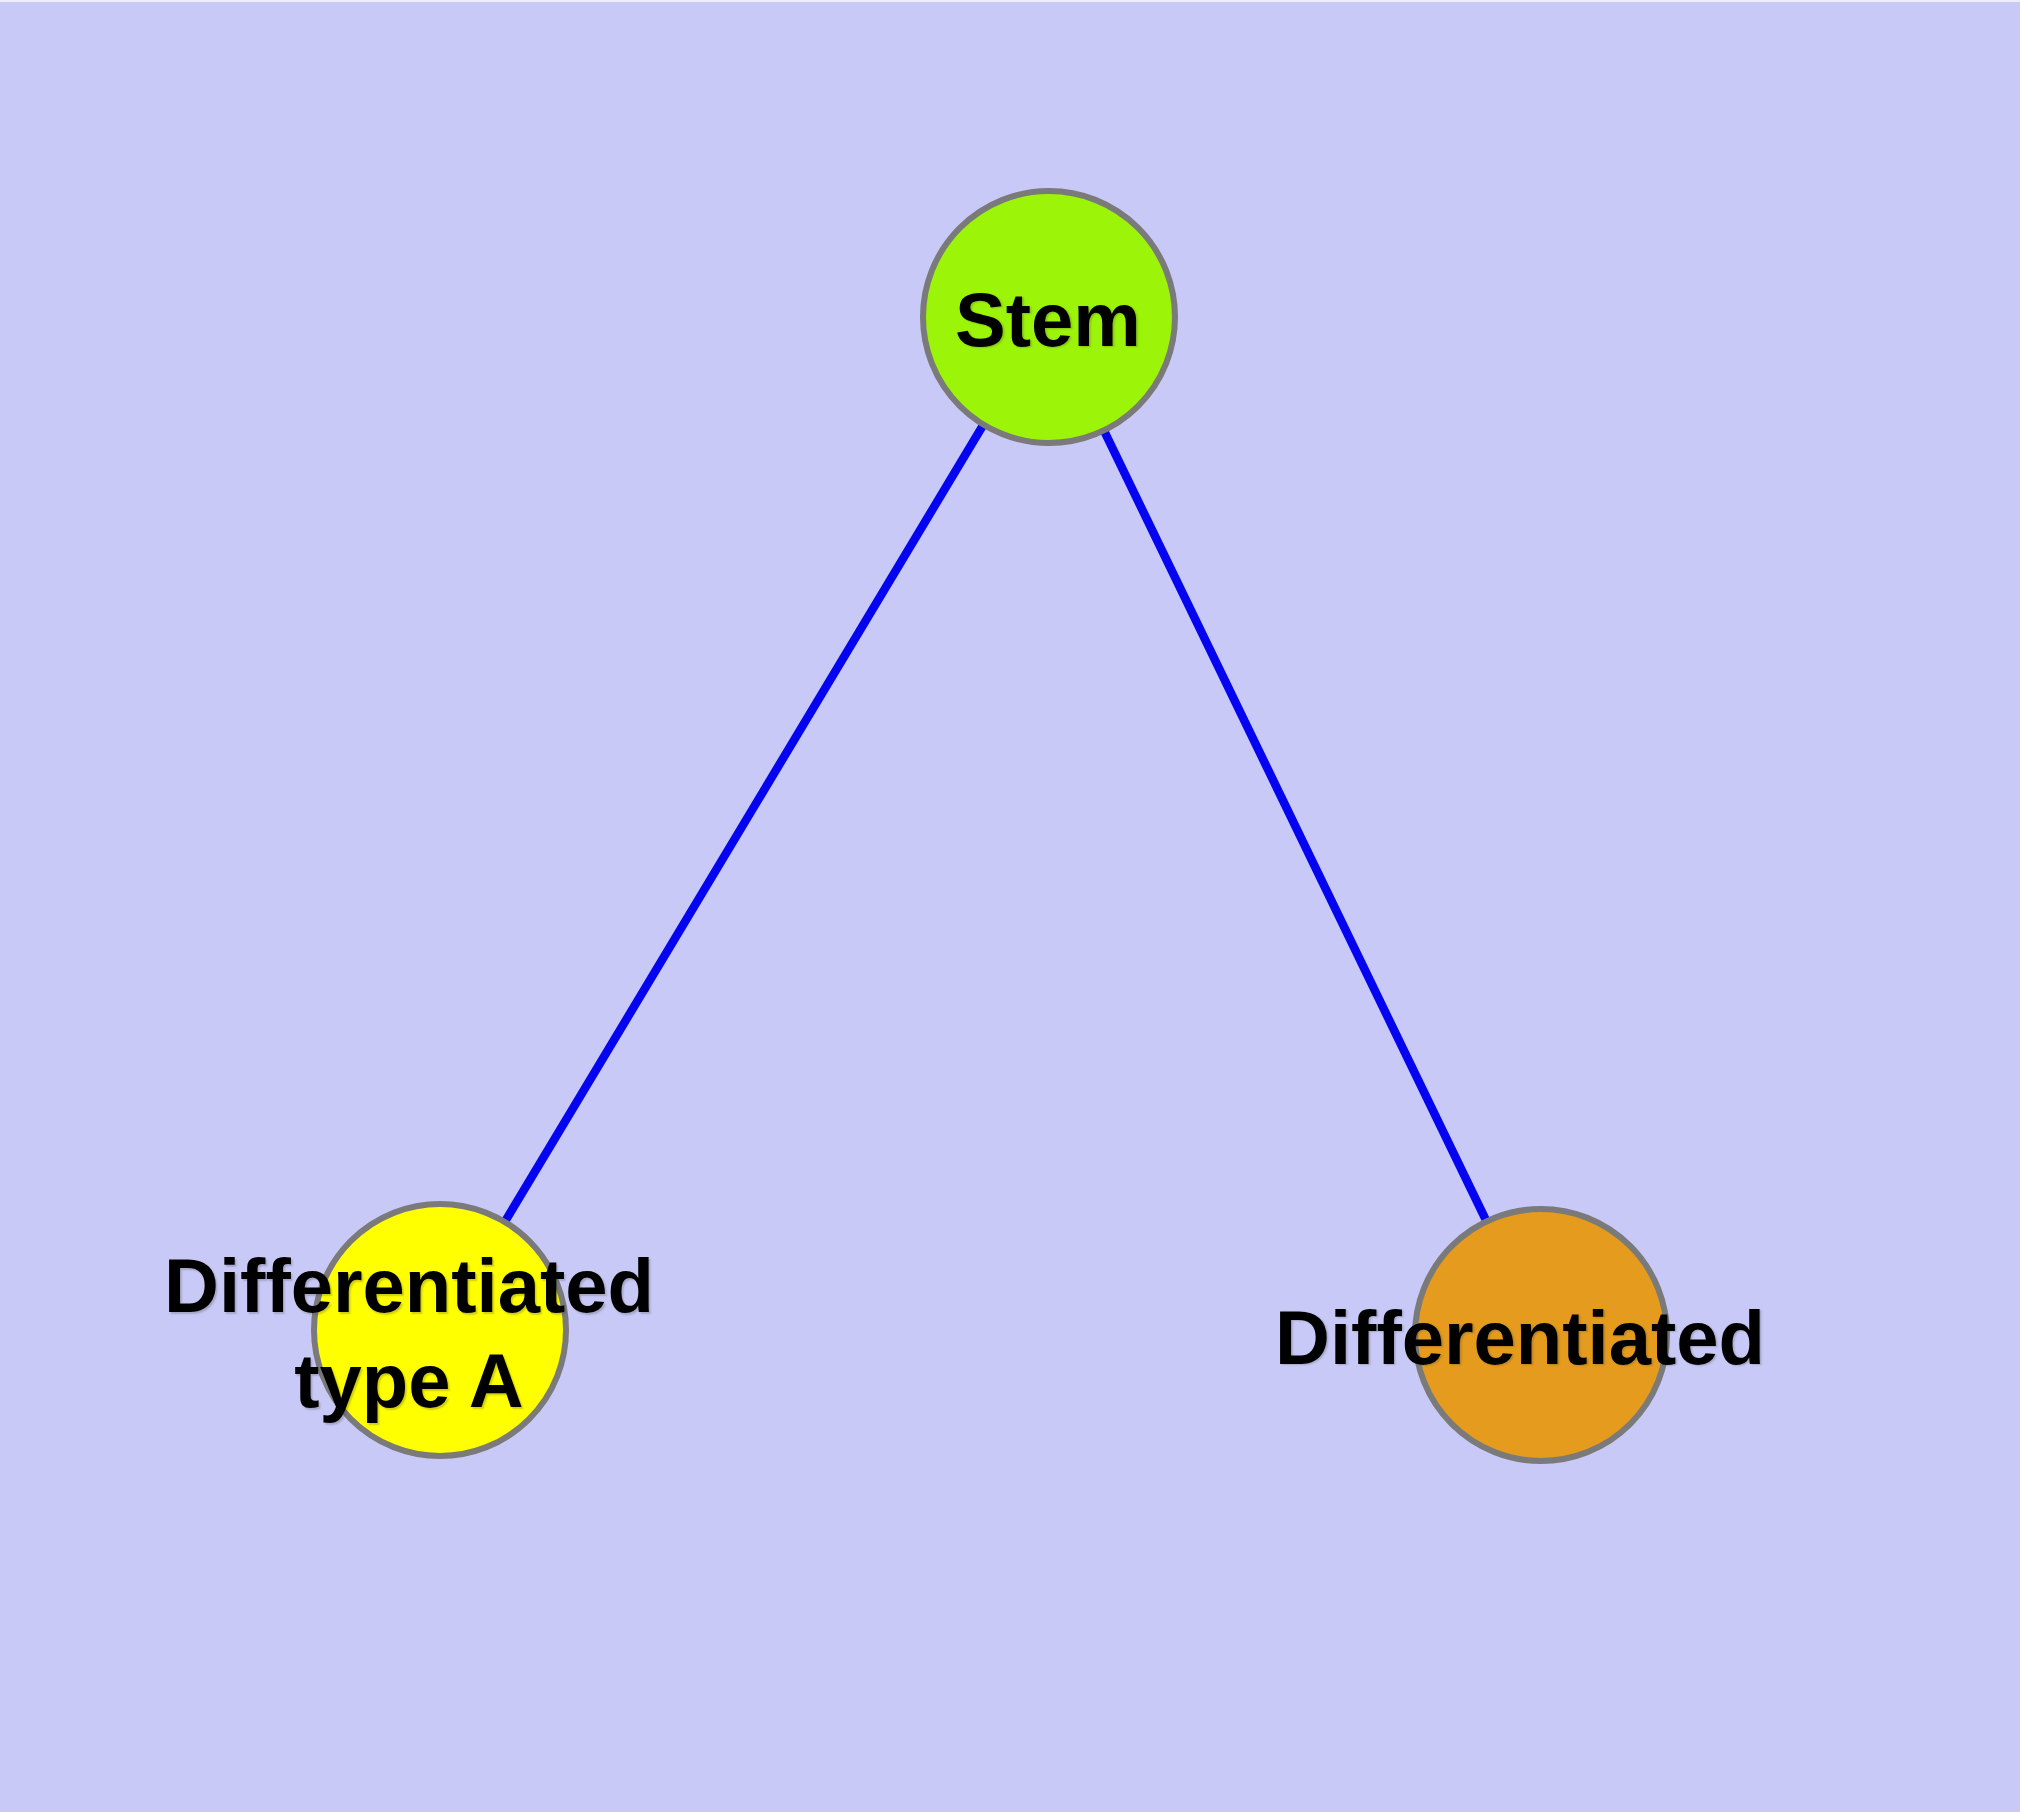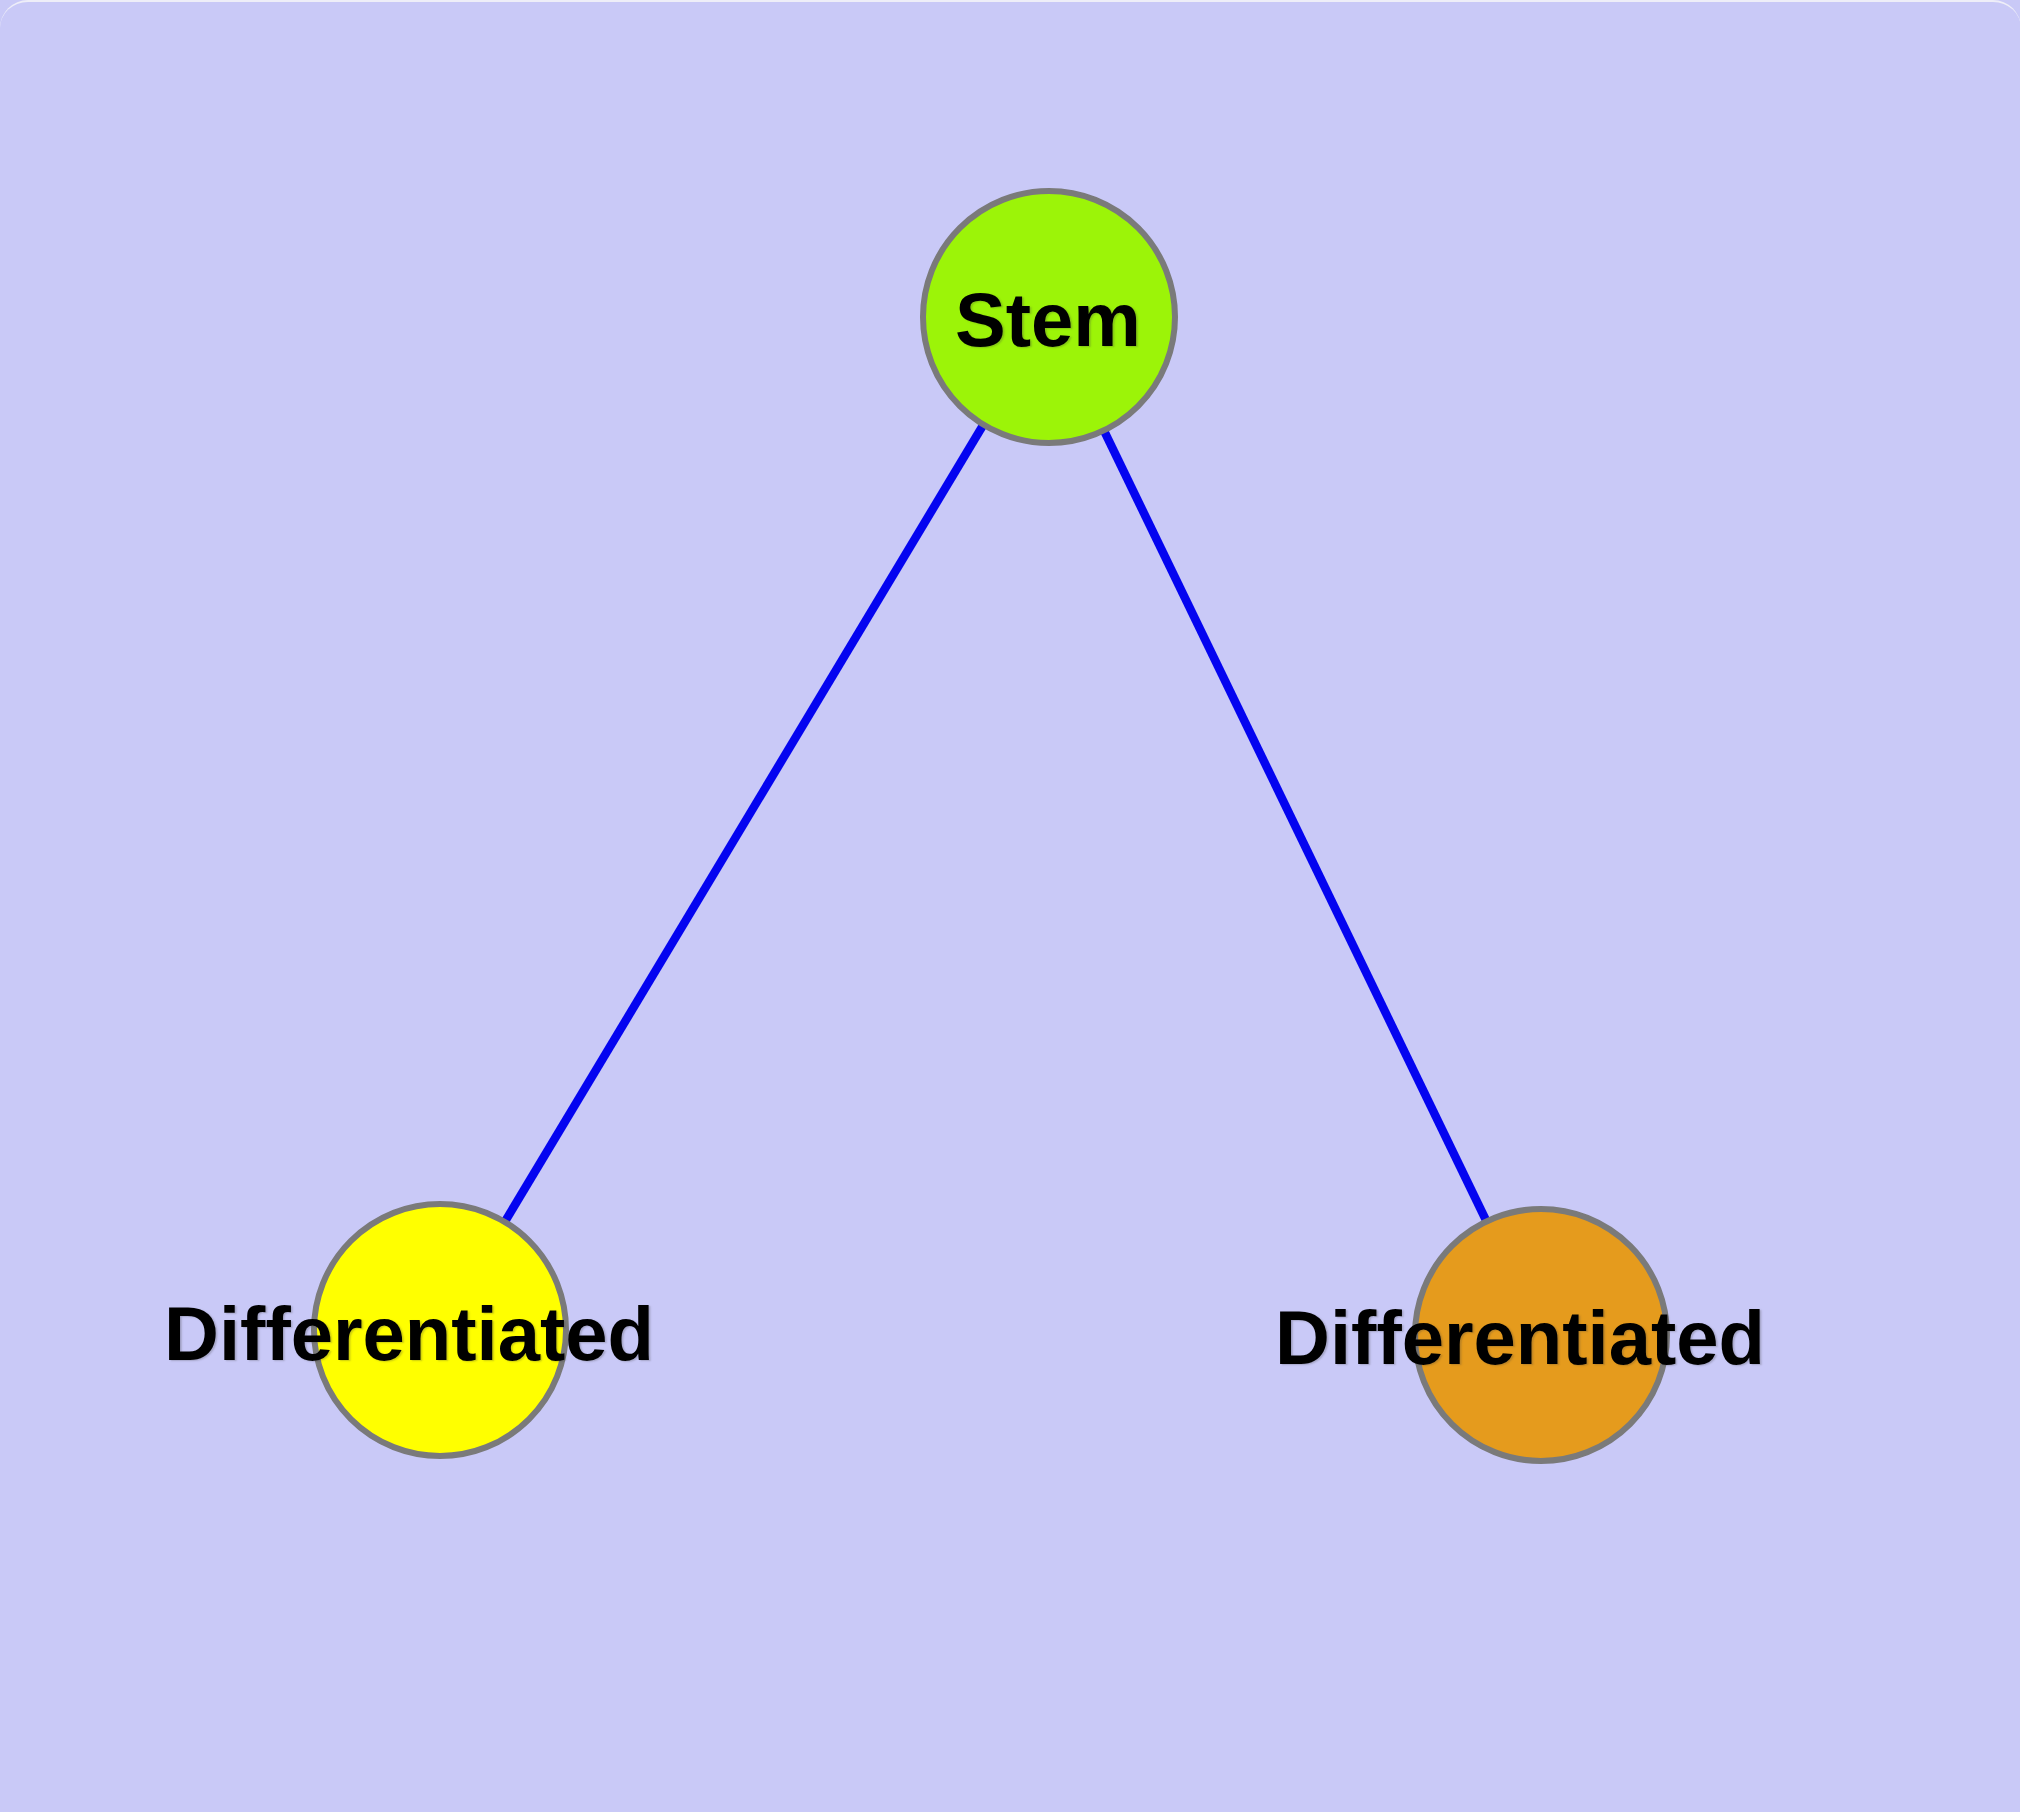--- a/index.html
+++ b/index.html
@@ -11,21 +11,20 @@
     height: 1812px;
     overflow: hidden;
     font-family: "Liberation Sans", sans-serif;
   }
   .stage {
     position: relative;
     width: 2021px;
     height: 1812px;
     box-sizing: border-box;
     border-top: 2.5px solid #eeeef8;
-    border-radius: 28px;
   }
   .edge-layer {
     position: absolute;
     left: 0;
     top: 0;
     width: 100%;
     height: 100%;
   }
   .node-circle {
     position: absolute;
@@ -61,20 +60,21 @@
   <div class="node-circle" style="left: 920px; top: 186px; width: 258px; height: 258px; background: rgb(156, 244, 8); border-color: rgb(122, 122, 122); border-width: 6px;"></div>
   <div class="node-circle" style="left: 311px; top: 1199px; width: 258px; height: 258px; background: rgb(255, 255, 0); border-color: rgb(122, 122, 122); border-width: 6px;"></div>
   <div class="node-circle" style="left: 1412px; top: 1204px; width: 258px; height: 258px; background: rgb(229, 155, 29); border-color: rgb(122, 122, 122); border-width: 6px;"></div>
 
   <div class="node-label" style="left: 1048px; top: 317px; color: rgb(0, 0, 0);">
     <span>Stem</span>
   </div>
 
   <div class="node-label" style="left: 409px; top: 1331px; color: rgb(0, 0, 0);">
     <span>Differentiated</span>
+    <span>type A</span>
   </div>
 
   <div class="node-label" style="left: 1520px; top: 1335px; color: rgb(0, 0, 0);">
     <span>Differentiated</span>
   </div>
 
 </div>
 
 
 </body></html>

